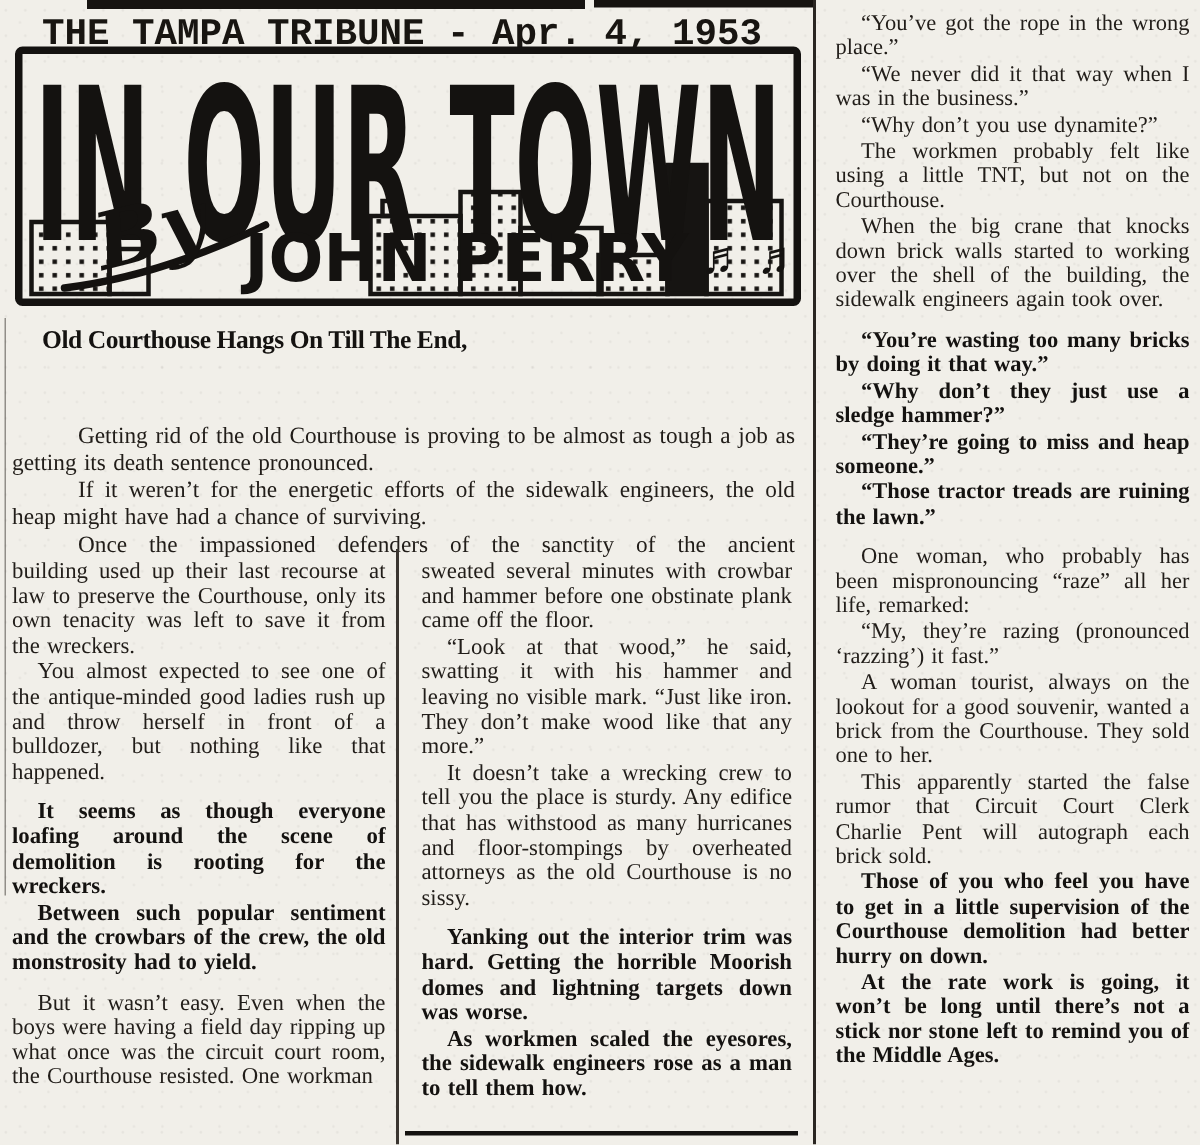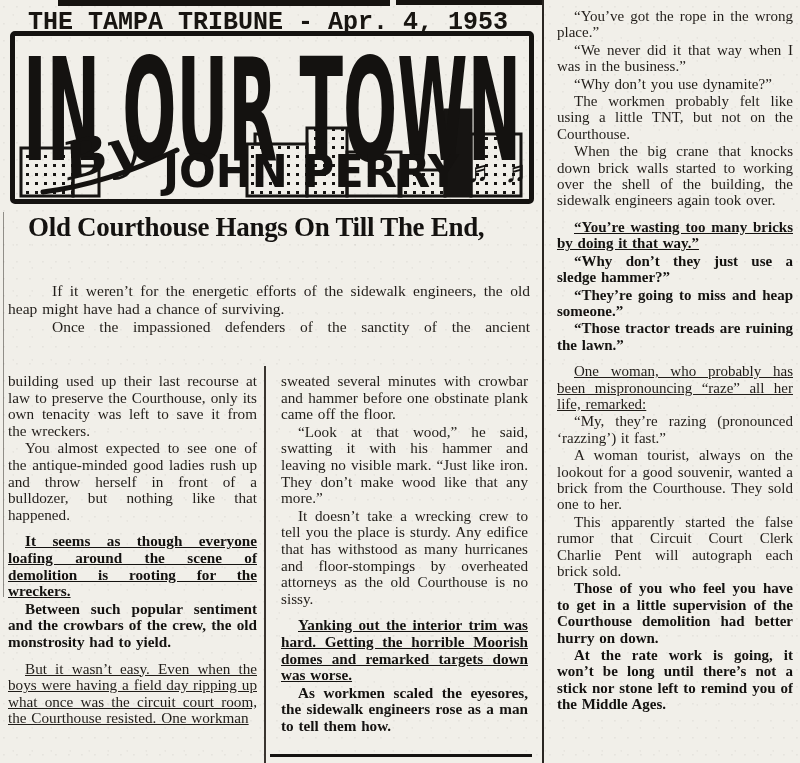--- a/index.html
+++ b/index.html
@@ -29,36 +29,36 @@
     position:absolute;left:10px;top:31px;width:514px;height:163px;
     border:5px solid #141210;border-radius:5px;background:transparent;
   }
   .banner svg{display:block;width:100%;height:100%;}
   .edge-line{position:absolute;left:3px;top:212px;width:1px;height:385px;background:rgba(50,45,40,.5);}
   .divider-main{position:absolute;left:542px;top:0;width:2px;height:763px;background:#2a2622;}
   .divider-cols{position:absolute;left:264px;top:366px;width:2px;height:397px;background:#3a3530;}
   .mid-rule{position:absolute;left:270px;top:754px;width:262px;height:3px;background:#141210;}
   .headline{
     position:absolute;left:28px;top:210px;width:502px;
-    font-weight:bold;font-size:27px;line-height:34px;letter-spacing:-0.3px;
+    font-weight:bold;font-size:17px;line-height:34px;letter-spacing:-0.3px;
     color:#141210;
   }
   .intro{
     position:absolute;left:8px;top:281px;width:522px;
     font-size:15.5px;line-height:17.7px;
   }
   .col{position:absolute;font-size:15.2px;line-height:16.6px;}
   .col-left{left:8px;top:372px;width:249px;}
   .col-mid{left:281px;top:372px;width:247px;}
   .col-right{left:557px;top:7px;width:236px;height:753px;overflow:hidden;font-size:15px;line-height:16.4px;}
   .para{margin:1px 0 0 0;text-align:justify;text-indent:17px;word-spacing:1px;}
   .intro .para{text-indent:44px;}
   .para.ni{text-indent:0;}
   .para.b{font-weight:bold;color:#141210;}
-  .para.g{margin-top:10px;text-decoration:underline;}
+  .para.g{margin-top:10px;}
   .para.st{text-align-last:justify;}
 </style>
 </head>
 <body>
 
 <div class="page">
 
   <div class="top-strip strip-a"></div>
   <div class="top-strip strip-b"></div>
 
@@ -91,36 +91,37 @@
       <text x="148" y="151" font-family="'DejaVu Sans','Liberation Sans',sans-serif" font-weight="bold" font-size="44" fill="#141210" textLength="296" lengthAdjust="spacingAndGlyphs">JOHN PERRY</text>
       <text x="452" y="146" font-size="30" fill="#141210">♬ ♬</text>
     </svg>
   </div>
 
   <div class="headline">
     <div>Old Courthouse Hangs On Till The End,</div>
   </div>
 
   <div class="intro">
+      <p class="para">Getting rid of the old Courthouse is proving to be almost as tough a job as getting its death sentence pronounced.</p>
       <p class="para">If it weren’t for the energetic efforts of the sidewalk engineers, the old heap might have had a chance of surviving.</p>
       <p class="para st">Once the impassioned defenders of the sanctity of the ancient</p>
     </div>
 
   <div class="col col-left">
       <p class="para ni">building used up their last recourse at law to preserve the Courthouse, only its own tenacity was left to save it from the wreckers.</p>
       <p class="para">You almost expected to see one of the antique-minded good ladies rush up and throw herself in front of a bulldozer, but nothing like that happened.</p>
       <p class="para b g">It seems as though everyone loafing around the scene of demolition is rooting for the wreckers.</p>
       <p class="para b">Between such popular sentiment and the crowbars of the crew, the old monstrosity had to yield.</p>
       <p class="para g">But it wasn’t easy.  Even when the boys were having a field day ripping up what once was the circuit court room, the Courthouse resisted.  One workman</p>
     </div>
   <div class="col col-mid">
       <p class="para ni">sweated several minutes with crowbar and hammer before one obstinate plank came off the floor.</p>
       <p class="para">“Look at that wood,” he said, swatting it with his hammer and leaving no visible mark.  “Just like iron.  They don’t make wood like that any more.”</p>
       <p class="para">It doesn’t take a wrecking crew to tell you the place is sturdy. Any edifice that has withstood as many hurricanes and floor-stompings by overheated attorneys as the old Courthouse is no sissy.</p>
-      <p class="para b g">Yanking out the interior trim was hard.  Getting the horrible Moorish domes and remarked targets down was worse.</p>
+      <p class="para b g">Yanking out the interior trim was hard.  Getting the horrible Moorish domes and lightning targets down was worse.</p>
       <p class="para b">As workmen scaled the eyesores, the sidewalk engineers rose as a man to tell them how.</p>
     </div>
   <div class="col col-right">
       <p class="para">“You’ve got the rope in the wrong place.”</p>
       <p class="para">“We never did it that way when I was in the business.”</p>
       <p class="para">“Why don’t you use dynamite?”</p>
       <p class="para">The workmen probably felt like using a little TNT, but not on the Courthouse.</p>
       <p class="para">When the big crane that knocks down brick walls started to working over the shell of the building, the sidewalk engineers again took over.</p>
       <p class="para b g">“You’re wasting too many bricks by doing it that way.”</p>
       <p class="para b">“Why don’t they just use a sledge hammer?”</p>

